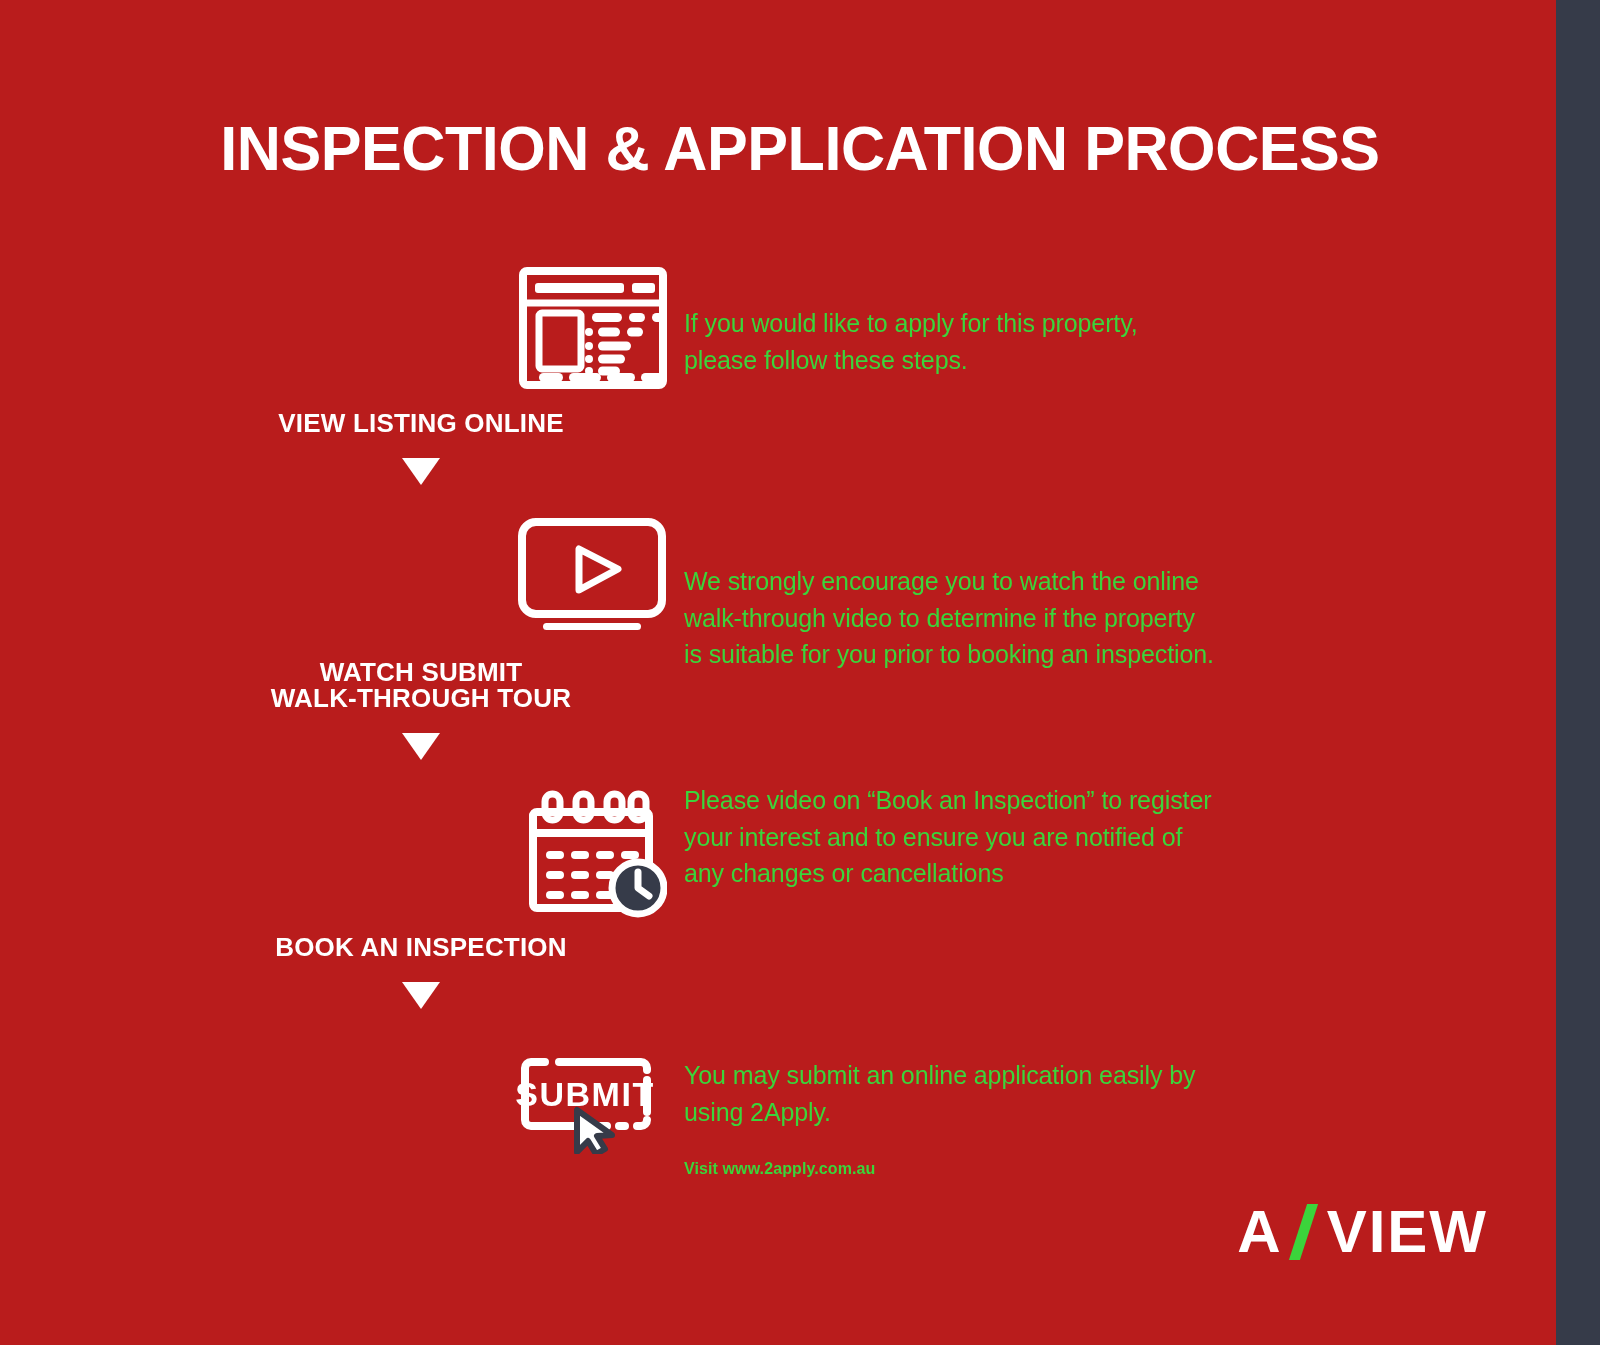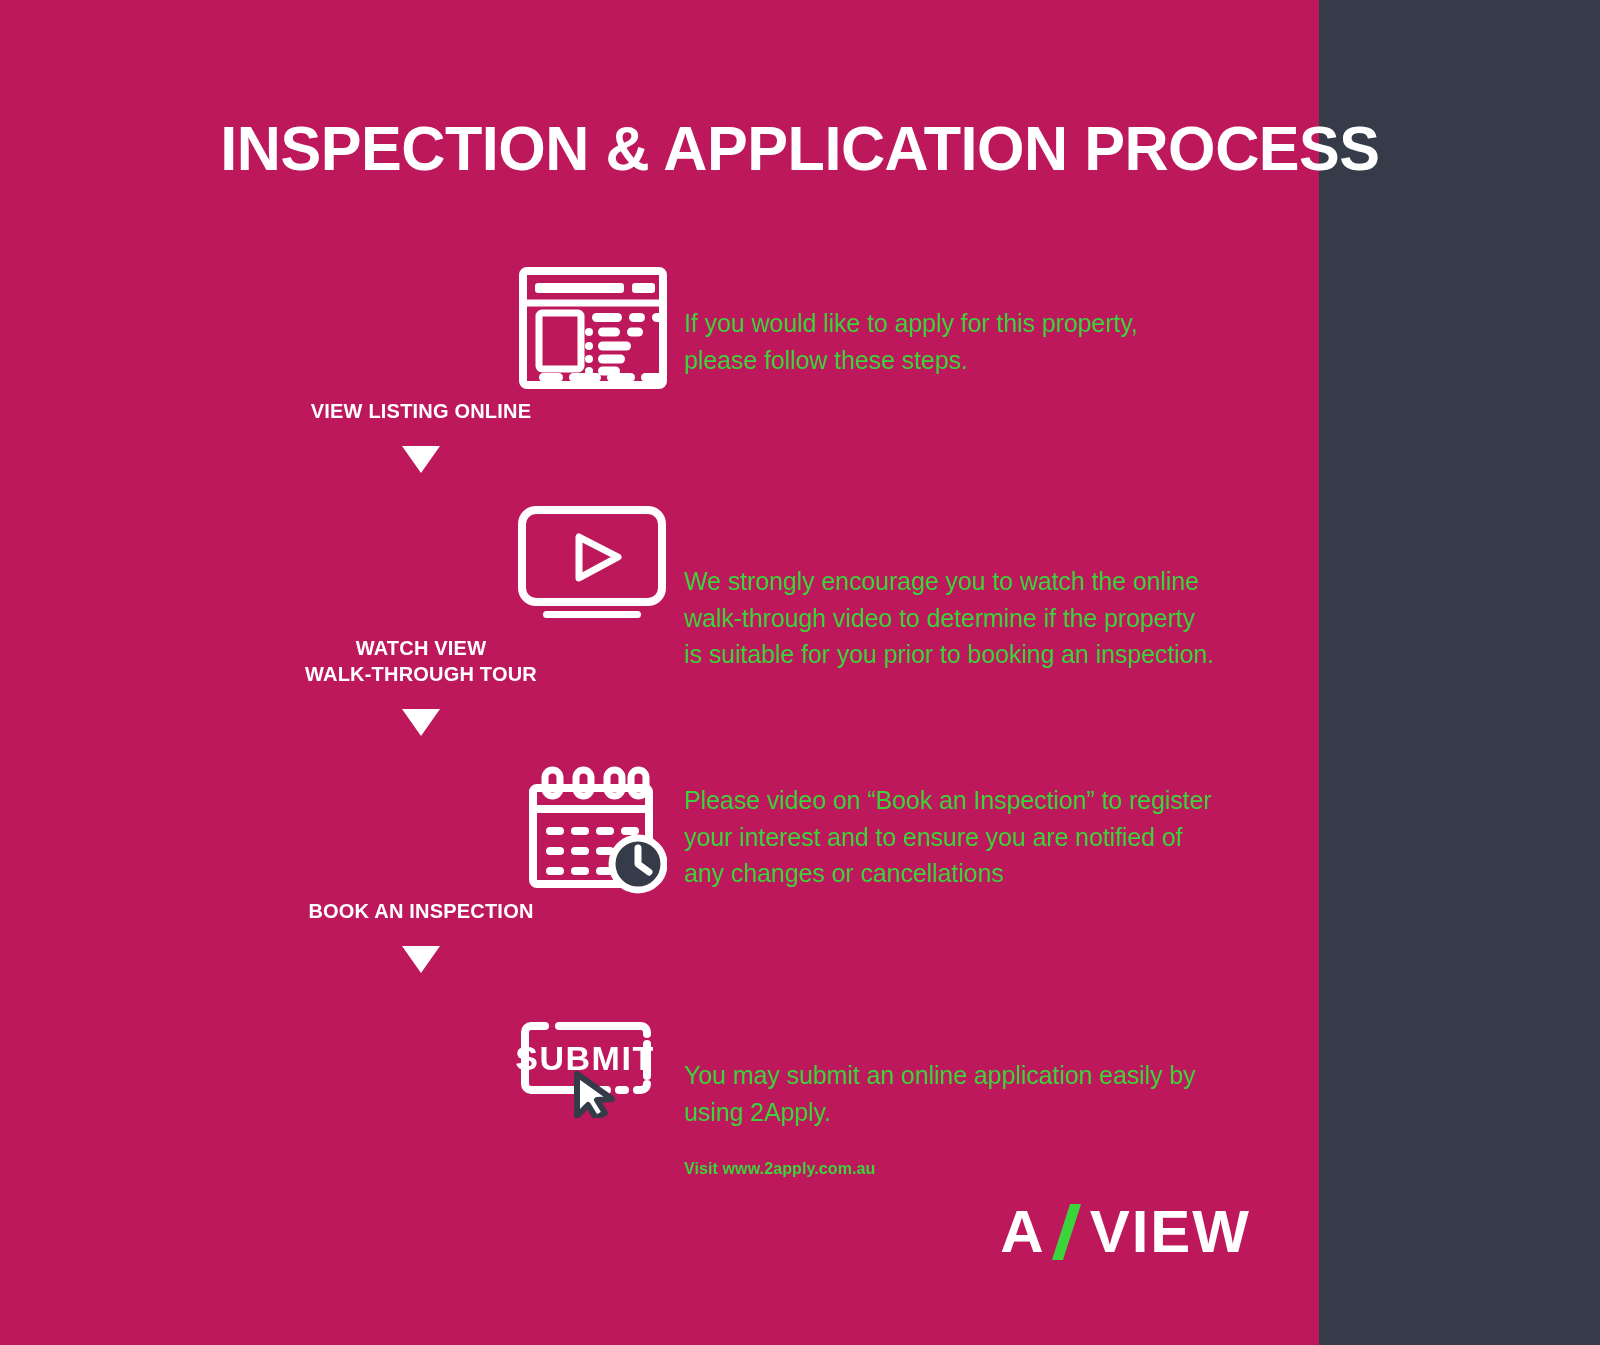--- a/index.html
+++ b/index.html
@@ -9,23 +9,23 @@
   body {
     width: 1600px;
     height: 1345px;
     background: #363b49;
     font-family: "Liberation Sans", sans-serif;
     overflow: hidden;
     position: relative;
   }
   .page {
     position: relative;
-    width: 1319px;
+    width: 1556px;
     height: 1345px;
-    background: #be185d;
+    background: #b91c1c;
   }
 
   
   .title {
     position: absolute;
     left: 0;
     top: 112px;
     width: 1600px;
     text-align: center;
     color: #ffffff;
@@ -49,24 +49,25 @@
     text-align: center;
   }
   .step-icon {
     height: 140px;
     display: flex;
     align-items: center;
     justify-content: flex-end;
   }
   .step-label {
     color: #ffffff;
-    font-size: 20px;
+    font-size: 26px;
     font-weight: bold;
     letter-spacing: 0.2px;
     line-height: 26px;
+    margin-top: 12px;
     white-space: pre-line;
   }
   .arrow {
     width: 492px;
     display: flex;
     justify-content: center;
     align-items: center;
   }
   .arrow-tri {
     width: 0;
@@ -185,21 +186,21 @@
     <div class="sp-a"></div>
 
     <div class="step">
       <div class="step-icon">
         <svg width="150" height="120" viewBox="0 0 150 120">
           <rect x="5" y="5" width="140" height="92" rx="14" ry="14" fill="none" stroke="#ffffff" stroke-width="8"></rect>
           <rect x="26" y="106" width="98" height="7" rx="3.5" fill="#ffffff"></rect>
           <path d="M 62 32 L 62 73 L 101 52 Z" fill="none" stroke="#ffffff" stroke-width="7" stroke-linejoin="round"></path>
         </svg>
       </div>
-      <div class="step-label">WATCH VIEW
+      <div class="step-label">WATCH SUBMIT
 WALK-THROUGH TOUR</div>
     </div>
 
     <div class="sp-b"></div>
     <div class="arrow">
         <div class="arrow-tri"></div>
       </div>
     <div class="sp-b"></div>
 
     <div class="step">

